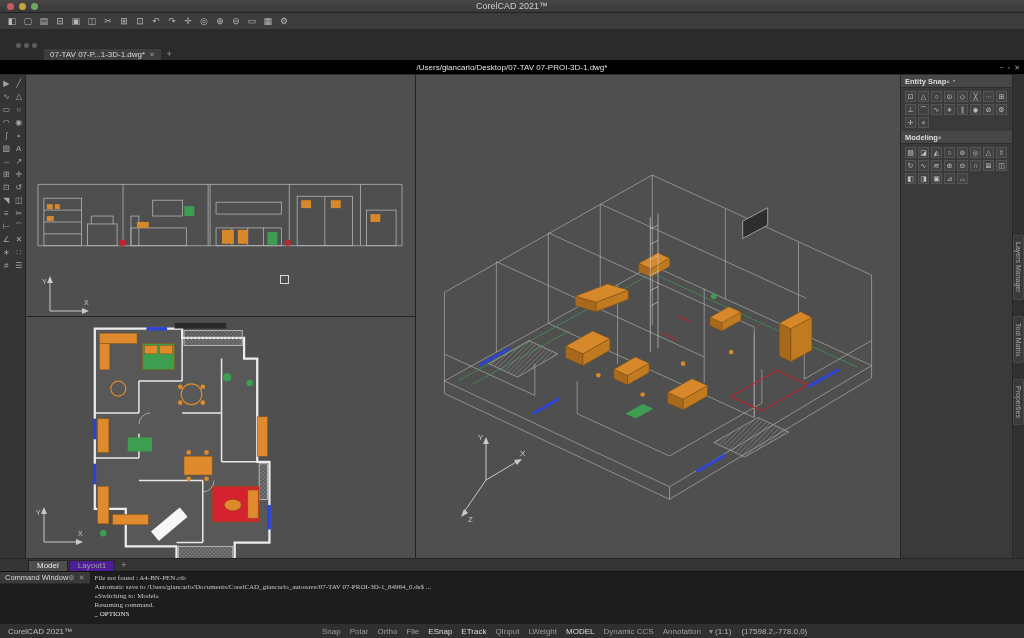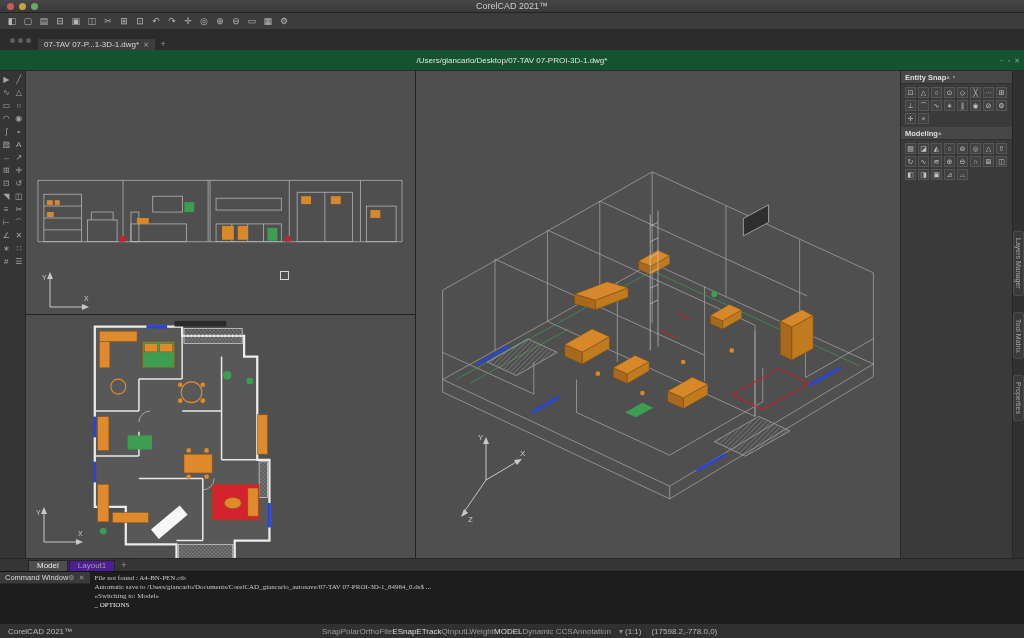--- a/index.html
+++ b/index.html
@@ -11,29 +11,29 @@
 .traffic{position:absolute;left:7px;top:3px;display:flex;gap:5px}
 .traffic span{width:7px;height:7px;border-radius:50%;display:block}
 .tl-close{background:#c75c5a}.tl-min{background:#c9a33b}.tl-max{background:#6da65c}
 .titlebar .title{font-size:9px;color:#cccccc}
 
 
 .toolbar{height:17px;flex:0 0 auto;background:#3c3c3c;border-bottom:1px solid #2a2a2a;display:flex;align-items:center;padding:0 5px;gap:2px}
 .tb-icon{width:14px;height:13px;display:flex;align-items:center;justify-content:center;font-size:9px;color:#b8b8b8;cursor:default}
 
 
-.tabbar{height:20px;flex:0 0 auto;background:#2b2b2b;display:flex;align-items:flex-end;padding-left:10px}
+.tabbar{height:30px;flex:0 0 auto;background:#2b2b2b;display:flex;align-items:flex-end;padding-left:16px}
 .tab-dots{display:flex;gap:3px;align-items:center;height:100%;margin-right:6px}
 .tab-dots span{width:5px;height:5px;border-radius:50%;background:#5c5c5c}
 .doc-tab{height:12px;background:#3d3d3d;border:1px solid #2a2a2a;border-bottom:none;display:flex;align-items:center;gap:4px;padding:0 6px;font-size:8px;color:#d6d6d6}
 .doc-tab .close{font-size:7px;color:#9a9a9a}
 .tab-add{width:14px;height:12px;display:flex;align-items:center;justify-content:center;color:#9a9a9a;font-size:9px}
 
 
-.docbar{height:21px;flex:0 0 auto;background:#14532d;border-bottom:1px solid #2a2a2a;display:flex;align-items:center;position:relative}
+.docbar{height:15px;flex:0 0 auto;background:#000000;border-bottom:1px solid #2a2a2a;display:flex;align-items:center;position:relative}
 .docbar .path{flex:1;text-align:center;font-size:8px;color:#e3e3e3}
 .doc-controls{position:absolute;right:4px;display:flex;gap:4px}
 .doc-controls span{font-size:7px;color:#9a9a9a;line-height:13px}
 
 
 .main{flex:1;display:flex;min-height:0}
 .left-toolbar{width:26px;flex:0 0 auto;background:#353535;border-right:1px solid #272727;display:grid;grid-template-columns:repeat(2,1fr);align-content:start;padding-top:2px}
 .lt-icon{height:13px;display:flex;align-items:center;justify-content:center;font-size:8px;color:#a5a5a5}
 .viewcol{width:390px;flex:0 0 auto;display:flex;flex-direction:column;border-right:1px solid #232323}
 .viewport{position:relative;background:#4f4f4f;overflow:hidden}
@@ -70,21 +70,21 @@
 .command{height:52px;flex:0 0 auto;background:#1d1d1d;border-top:1px solid #141414;display:flex;flex-direction:row}
 .cmd-header{height:12px;background:#3a3a3a;display:flex;align-items:center;justify-content:space-between;padding:0 5px;font-size:7.5px;color:#d8d8d8;border-bottom:1px solid #2a2a2a}
 .cmd-hicons{display:flex;gap:4px;color:#999;font-size:7px}
 .cmd-body{flex:1;padding:2px 5px;font-family:Liberation Serif, serif;font-size:7px;line-height:1.3;color:#c8c8c8;overflow:hidden}
 .cmd-line{white-space:nowrap}
 .cmd-prompt{color:#eaeaea}
 
 
 .statusbar{height:15px;flex:0 0 auto;background:#303030;border-top:1px solid #1f1f1f;display:flex;align-items:center;font-size:8px;color:#9d9d9d;padding:0 8px}
 .sb-app{color:#bdbdbd}
-.sb-toggles{display:flex;margin-left:250px}
+.sb-toggles{display:flex;gap:9px;margin-left:250px}
 .sb-toggle{cursor:default}
 .sb-toggle.active{color:#dcdcdc}
 .sb-arrow{margin-left:8px;color:#8d8d8d}
 .sb-scale{margin-left:2px;color:#b5b5b5}
 .sb-coords{margin-left:10px;color:#b5b5b5}
 </style>
 </head>
 <body>
 
 <div class="window">
@@ -506,21 +506,21 @@
     <div class="cmd-header">
       <span>Command Window</span>
       <span class="cmd-hicons">
         <span>⚙</span>
         <span>✕</span>
       </span>
     </div>
     <div class="cmd-body">
       <span>
         
-      <div class="cmd-line">File not found : A4-BN-PEN.ctb</div><div class="cmd-line">Automatic save to /Users/giancarlo/Documents/CorelCAD_giancarlo_autosave/07-TAV 07-PROI-3D-1_84984_0.ds$ ...</div><div class="cmd-line">«Switching to: Model»</div></span>
+      <div class="cmd-line">File not found : A4-BN-PEN.ctb</div><div class="cmd-line">Automatic save to /Users/giancarlo/Documents/CorelCAD_giancarlo_autosave/07-TAV 07-PROI-3D-1_84984_0.ds$ ...</div><div class="cmd-line">«Switching to: Model»</div><div class="cmd-line">Resuming command.</div></span>
       <div class="cmd-line cmd-prompt">_ OPTIONS</div>
     </div>
   </div>
 
   <div class="statusbar">
     <span class="sb-app">CorelCAD 2021™</span>
     <span class="sb-toggles">
 
     <span class="sb-toggle">Snap</span>
         <span class="sb-toggle">Polar</span>

